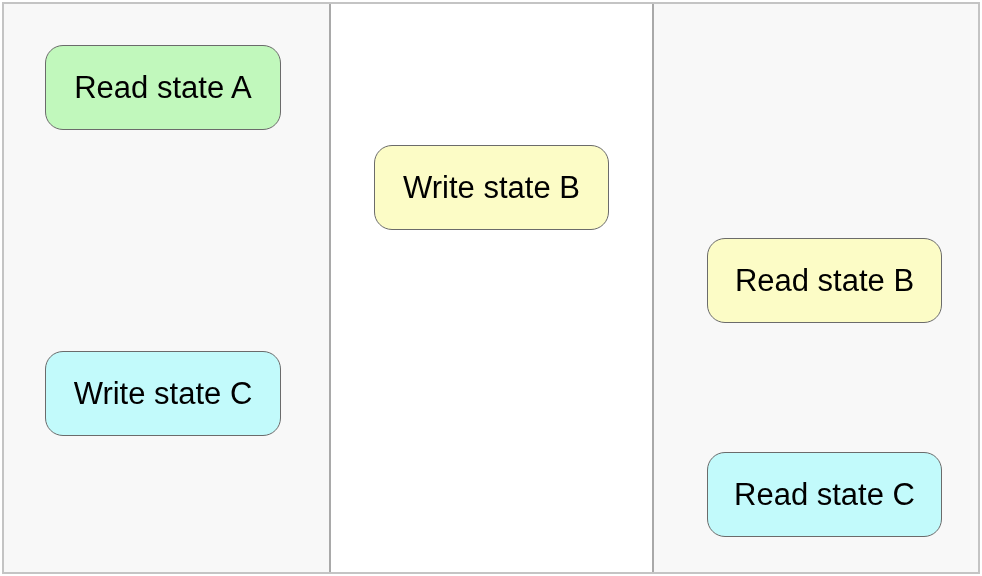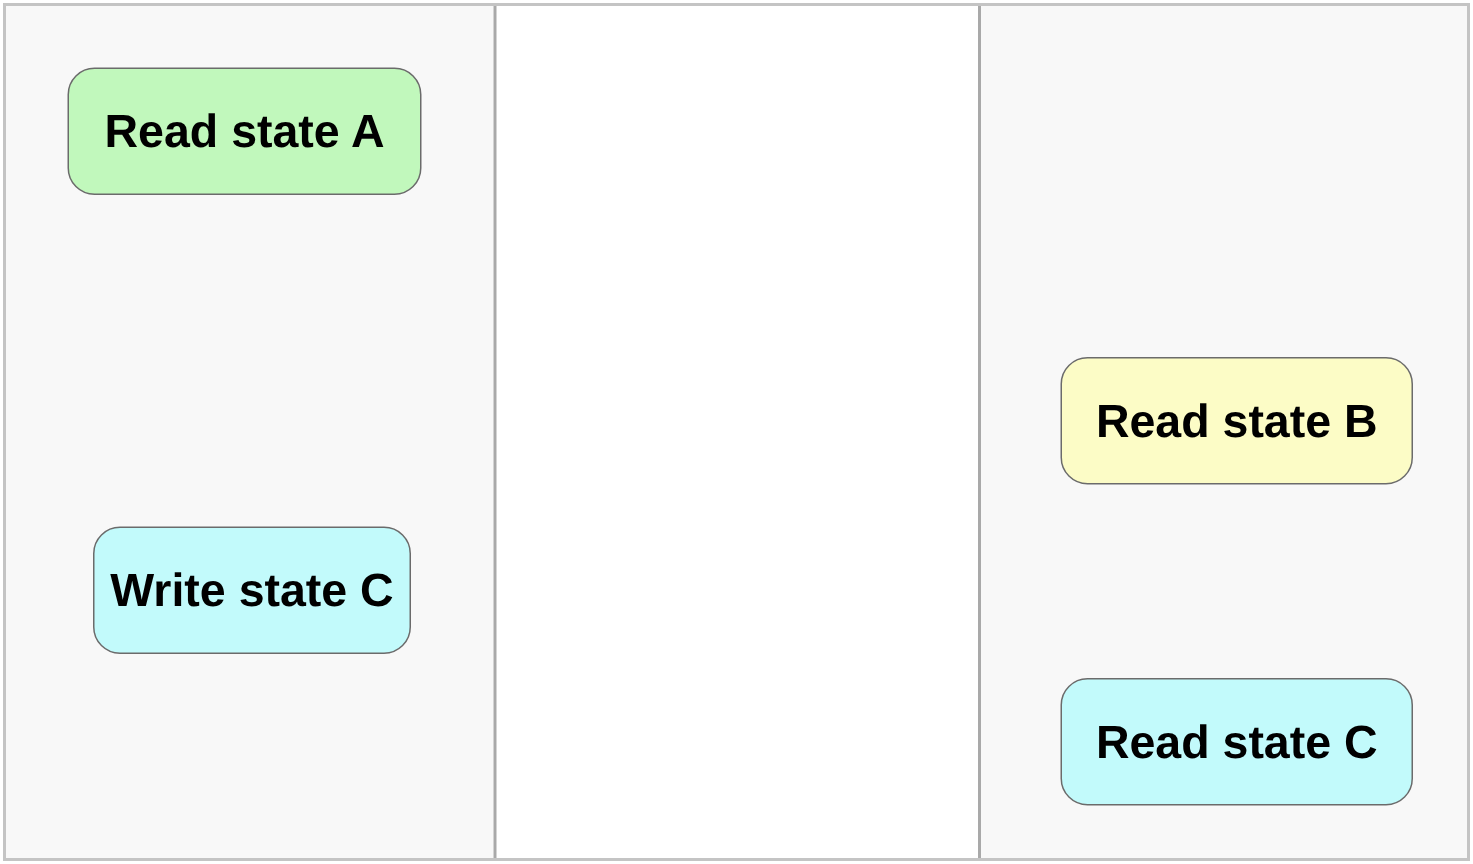--- a/index.html
+++ b/index.html
@@ -32,39 +32,39 @@
     position: absolute;
     height: 85px;
     border: 1px solid #6b6b6b;
     border-radius: 18px;
     display: flex;
     align-items: center;
     justify-content: center;
     font-size: 31px;
     color: #000000;
     white-space: nowrap;
-    font-weight: bold;
   }
   .node-read-a  { left: 45px;  top: 45px;  width: 236px; }
-  .node-write-c { left: 62px;  top: 351px; width: 212px; }
+  .node-write-c { left: 45px;  top: 351px; width: 236px; }
   .node-write-b { left: 374px; top: 145px; width: 235px; }
   .node-read-b  { left: 707px; top: 238px; width: 235px; }
   .node-read-c  { left: 707px; top: 452px; width: 235px; }
 </style>
 </head>
 <body>
 
 <div class="canvas">
   <div class="frame">
     <div class="lane lane-1" style="background-color: rgb(248, 248, 248);"></div>
     <div class="lane lane-2" style="background-color: rgb(255, 255, 255);"></div>
     <div class="lane lane-3" style="background-color: rgb(248, 248, 248);"></div>
   </div>
 
   <div class="node node-read-a" style="background-color: rgb(193, 248, 188);">Read state A</div>
 
   <div class="node node-write-c" style="background-color: rgb(194, 250, 251);">Write state C</div>
 
+  <div class="node node-write-b" style="background-color: rgb(252, 252, 198);">Write state B</div>
 
   <div class="node node-read-c" style="background-color: rgb(194, 250, 251);">Read state C</div>
 
   <div class="node node-read-b" style="background-color: rgb(252, 252, 198);">Read state B</div>
 </div>
 
 </body></html>

